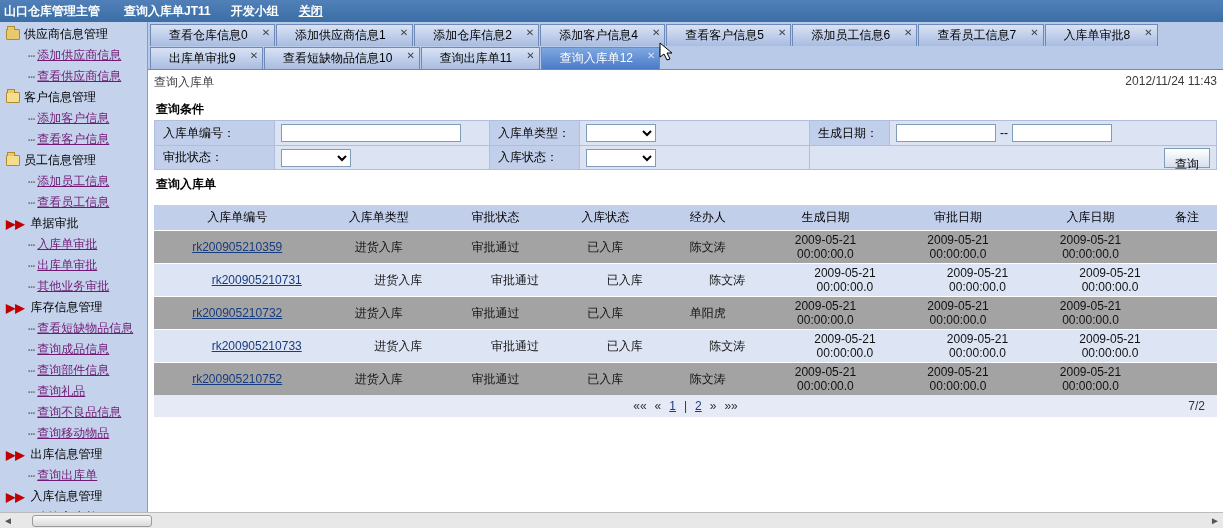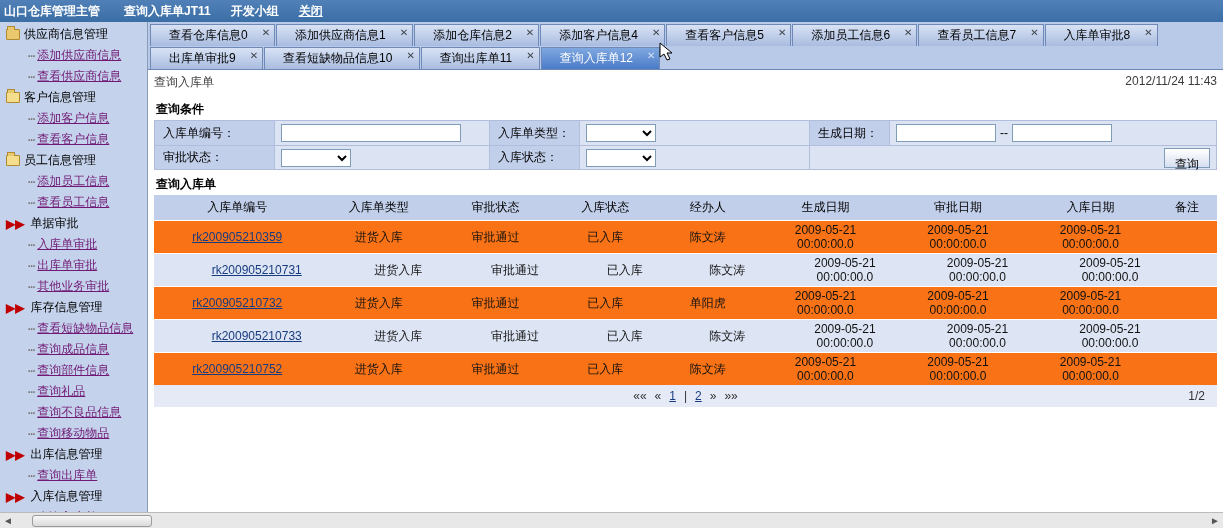--- a/index.html
+++ b/index.html
@@ -32,24 +32,24 @@
 .pg-title { padding:4px 6px; color:#3A3A3A; display:flex; justify-content:space-between; font-size:12px; }
 .section-header { color:#000; font-weight:bold; padding:6px 8px 2px; }
 .cond { margin:0 6px; background:#CBD6F0; border:1px solid #B0BDDD; }
 .cond-row { display:flex; align-items:center; height:24px; }
 .cond-row+.cond-row { border-top:1px solid #B0BDDD; }
 .cond-cell-lbl { background:#C2CFEA; border-right:1px solid #B0BDDD; padding:0 8px; height:100%; display:flex; align-items:center; width:120px; color:#000; }
 .cond-cell-ctl { background:#DCE4F4; border-right:1px solid #B0BDDD; padding:0 6px; height:100%; display:flex; align-items:center; gap:4px; }
 .cond input[type=text] { width:180px; height:18px; border:1px solid #7F9DB9; background:#fff; font-size:12px; padding:0 2px; }
 .cond select { width:70px; height:18px; border:1px solid #7F9DB9; background:#fff; font-size:12px; }
 .cond .btn { height:20px; padding:7px 10px; background:linear-gradient(#fff,#D6DFF0); border:1px solid #7F9DB9; cursor:pointer; font-size:12px; }
-.results { margin:0 6px 0; }
+.results { margin:10px 6px 0; }
 .grid { width:100%; border-collapse:collapse; font-size:12px; }
 .grid th { background:#C2CFEA; color:#000; font-weight:normal; padding:4px 6px; text-align:center; }
-.grid td { background:#f97316; color:#111; padding:2px 6px; text-align:center; border-top:1px solid #fff; }
+.grid td { background:#a3a3a3; color:#111; padding:2px 6px; text-align:center; border-top:1px solid #fff; }
 .grid tr.alt td { background:#DDE4F3;padding-left:45px; }
 .grid td a { color:#183C80; text-decoration:underline; }
 .pager { background:#E5EAF6; padding:4px 8px; display:flex; justify-content:center; align-items:center; gap:8px; color:#333; position:relative; }
 .pager a { color:#183C80; text-decoration:underline; cursor:pointer; }
 .pager .pgcount { position:absolute; right:12px; }
 .hscroll { position:absolute; bottom:0; left:0; right:0; height:16px; background:#E8E8E8; border-top:1px solid #BBB; display:flex; align-items:center; }
 .hscroll .thumb { width:120px; height:12px; background:linear-gradient(#F8F8F8,#DADADA); border:1px solid #9A9A9A; border-radius:3px; margin-left:16px; }
 .hscroll .arrow { width:16px; height:14px; display:flex; align-items:center; justify-content:center; color:#555; font-size:10px; }
 .cursor { position:absolute; top:42px; left:659px; pointer-events:none; z-index:999; }
 </style>
@@ -336,21 +336,21 @@
             </tbody>
         </table>
         <div class="pager">
           <span>««</span>
           <span>«</span>
           <a>1</a>
           <span>|</span>
           <a>2</a>
           <span>»</span>
           <span>»»</span>
-          <span class="pgcount">1/2</span>
+          <span class="pgcount">7/2</span>
         </div>
       </div>
     </div>
   </div>
 </div>
 
 <svg class="cursor" width="16" height="20" viewBox="0 0 16 20">
     <path d="M1 1 L1 15 L5 12 L8 18 L11 17 L8 11 L13 11 Z" fill="#fff" stroke="#000" stroke-width="1"></path>
   </svg>
 

